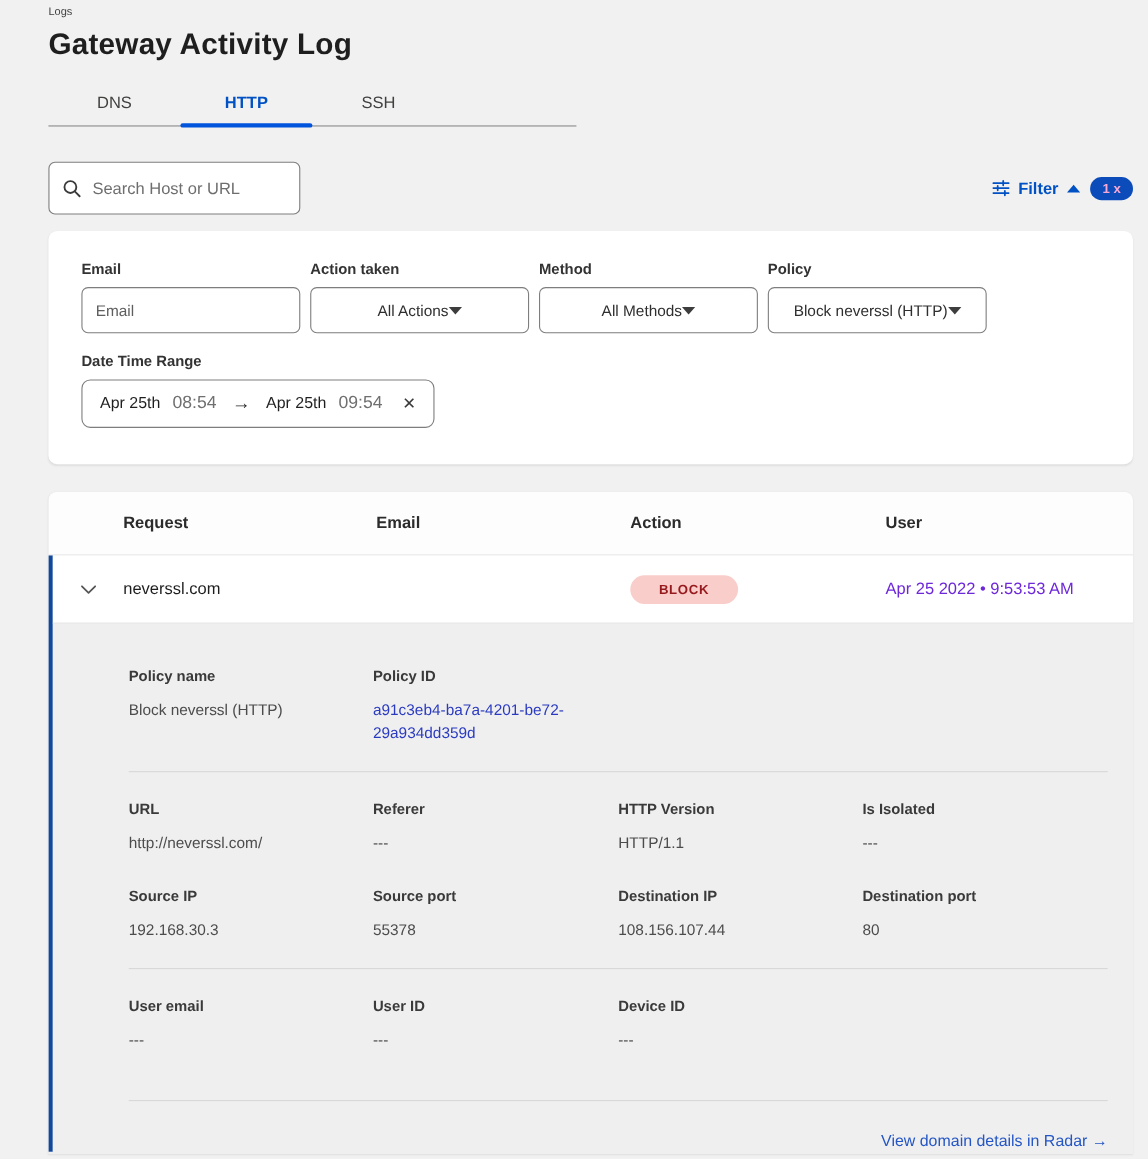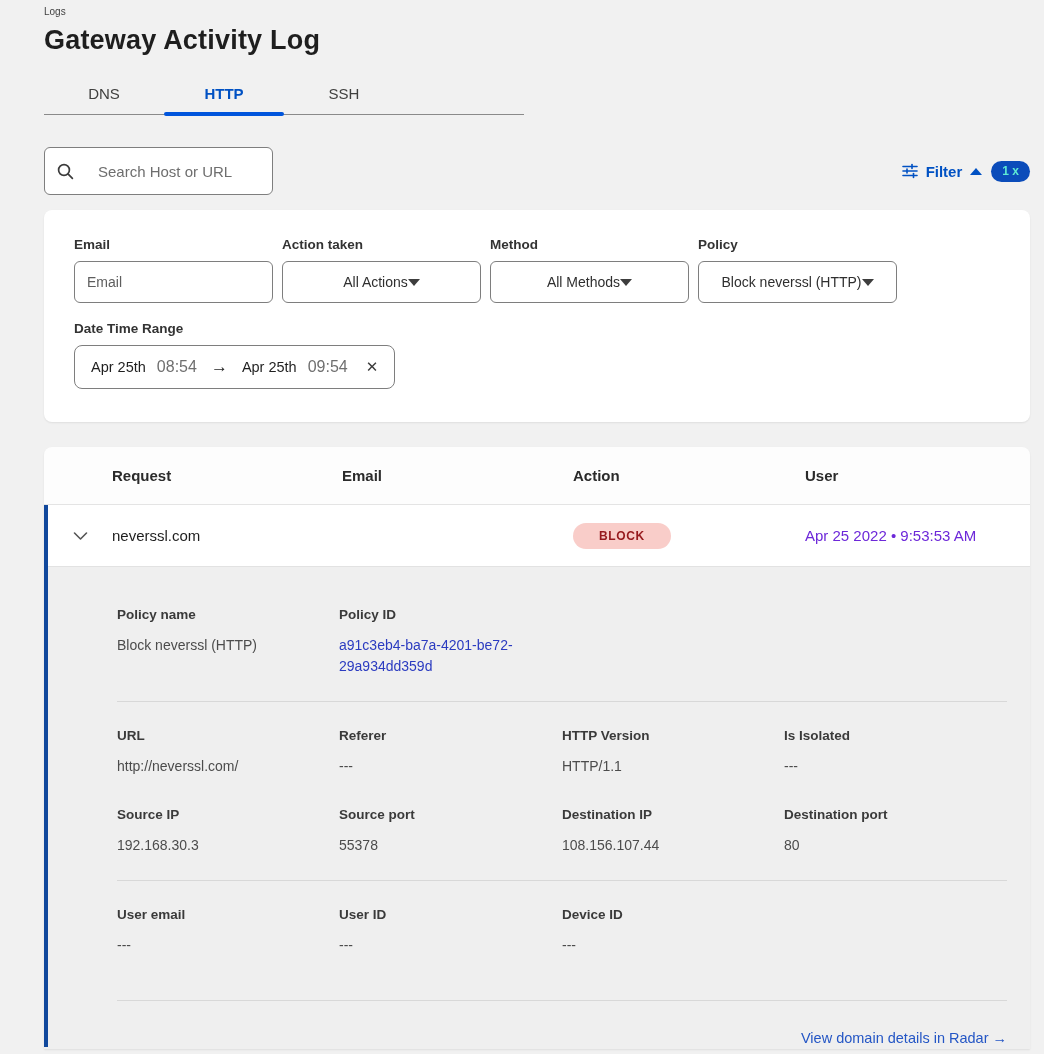--- a/index.html
+++ b/index.html
@@ -18,28 +18,28 @@
   
   .tabs { display:flex; width:480px; margin-top:17px; border-bottom:1px solid #8a8a8a; }
   .tab { width:120px; height:41px; display:flex; align-items:center; justify-content:center;
          font-size:15px; color:#40403f; cursor:pointer; position:relative; }
   .tab.active { color:#0051c3; font-weight:700; }
   .tab.active::after { content:""; position:absolute; left:0; right:0; bottom:-2px; height:4px; background:#0055dc; border-radius:2px; }
 
   
   .toolbar { display:flex; align-items:center; justify-content:space-between; margin-top:32px; }
   .search-box { display:flex; align-items:center; width:229px; height:48px; background:#fff;
-                border:1px solid #7e7e7e; border-radius:6px; padding:0 12px; gap:24px; }
+                border:1px solid #7e7e7e; border-radius:6px; padding:0 12px; gap:10px; }
   .search-box input { border:none; outline:none; font-size:15px; color:#333; width:100%;
                       font-family:inherit; background:transparent; }
   .search-box input::placeholder { color:#6e6e6e; }
   .filter-area { display:flex; align-items:center; gap:9px; }
   .filter-btn { display:flex; align-items:center; gap:8px; color:#0051c3; font-size:15px; font-weight:700; cursor:pointer; }
   .caret-up { width:0; height:0; border-left:6px solid transparent; border-right:6px solid transparent; border-bottom:7px solid #0051c3; }
-  .count-badge { background:#0b4cba; color:#5eead4; font-size:12px; font-weight:700;
+  .count-badge { background:#0b4cba; color:#f9a8d4; font-size:12px; font-weight:700;
                  border-radius:11px; padding:3px 11px; line-height:15px; }
 
   
   .card { background:#fff; border-radius:8px; box-shadow:0 1px 2px rgba(0,0,0,.08); }
   .filter-panel { width:986px; margin-top:15px; padding:27px 30px 33px; }
   .field-row { display:flex; gap:9px; }
   .field { width:199px; }
   .field-label { font-size:13.5px; font-weight:700; color:#333; margin-bottom:9px; }
   .text-input, .select {
     width:100%; height:42px; border:1px solid #7e7e7e; border-radius:6px; background:#fff;

